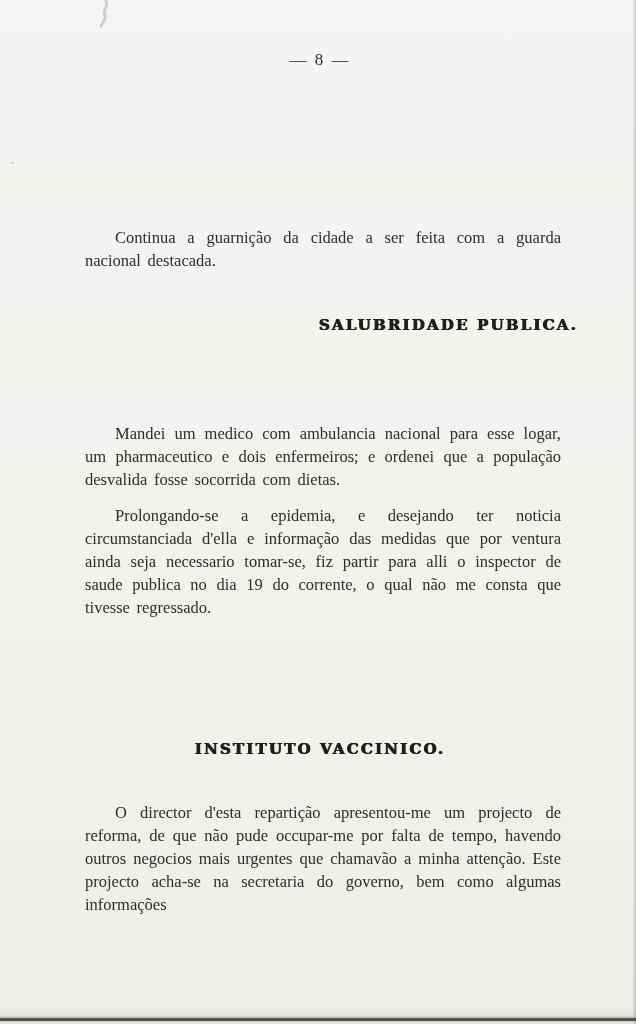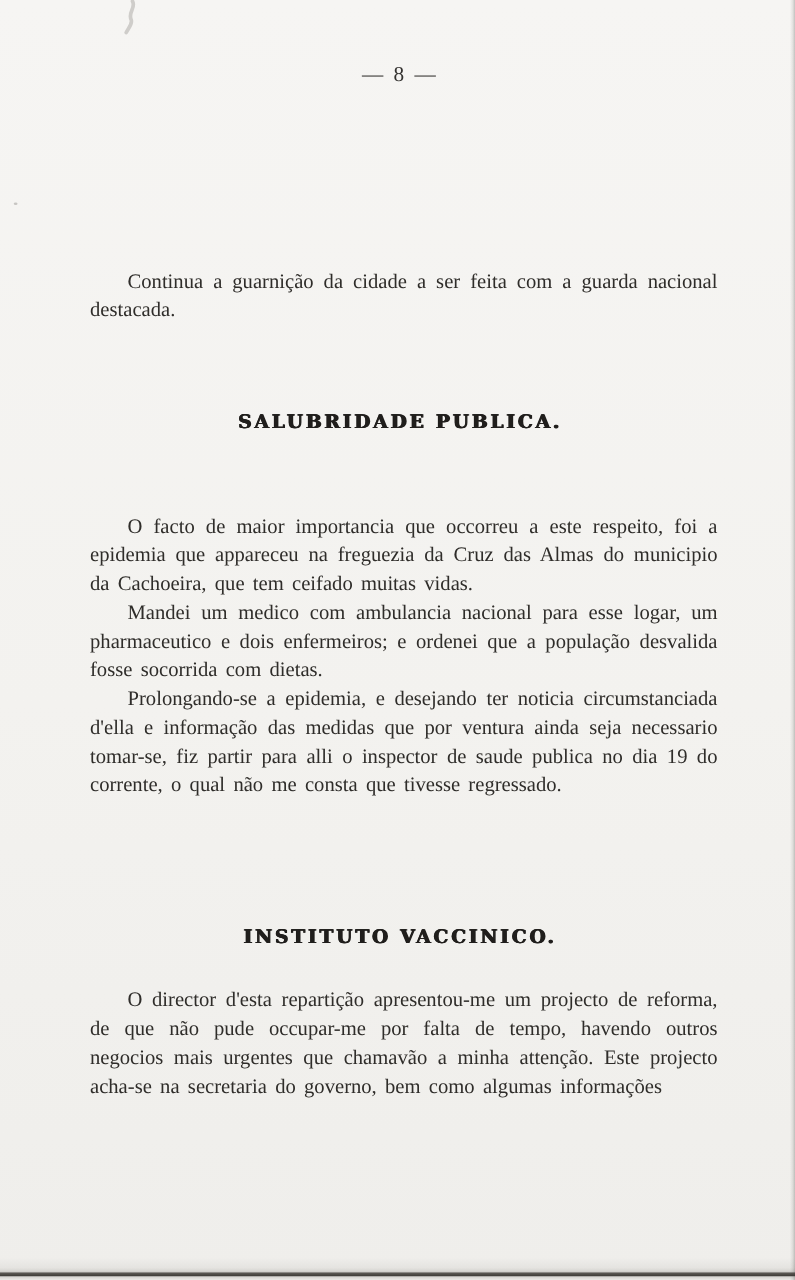--- a/index.html
+++ b/index.html
@@ -33,32 +33,32 @@
     margin: 0;
     text-align: center;
     font-family: "DejaVu Serif", serif;
     font-weight: bold;
     font-size: 15px;
     letter-spacing: 2.2px;
     color: #201e1c;
     text-shadow: 0.6px 0 0 #201e1c, -0.3px 0 0 #201e1c;
   }
   .h-forca       { top: 133px; }
-  .h-salubridade { top: 328px; }
+  .h-salubridade { top: 316px; text-align: right; }
   .h-instituto   { top: 740px; }
   .textblock {
     position: absolute;
     left: 72px;
     width: 502px;
   }
   .tb-forca       { top: 213px; }
   .tb-salubridade { top: 409px; }
   .tb-instituto   { top: 788px; }
   .para {
-    margin: 0;
+    margin: 13px;
     font-size: 16.5px;
     line-height: 23px;
     text-align: justify;
     text-indent: 30px;
     word-spacing: 2.5px;
     color: #2f2d2a;
   }
   .scan-mark {
     position: absolute;
     top: 0;
@@ -112,21 +112,20 @@
   <div class="scan-speck"></div>
 
   <div class="page-number">— 8 —</div>
 
   <div class="textblock tb-forca">
     <p class="para">Continua a guarnição da cidade a ser feita com a guarda nacional destacada.</p>
   </div>
 
   <h2 class="heading h-salubridade">SALUBRIDADE PUBLICA.</h2>
   <div class="textblock tb-salubridade">
-    <p class="para">O facto de maior importancia que occorreu a este respeito, foi a epidemia que appareceu na freguezia da Cruz das Almas do municipio da Cachoeira, que tem ceifado muitas vidas.</p>
     <p class="para">Mandei um medico com ambulancia nacional para esse logar, um pharmaceutico e dois enfermeiros; e ordenei que a população desvalida fosse socorrida com dietas.</p>
     <p class="para">Prolongando-se a epidemia, e desejando ter noticia circumstanciada d'ella e informação das medidas que por ventura ainda seja necessario tomar-se, fiz partir para alli o inspector de saude publica no dia 19 do corrente, o qual não me consta que tivesse regressado.</p>
   </div>
 
   <h2 class="heading h-instituto">INSTITUTO VACCINICO.</h2>
   <div class="textblock tb-instituto">
     <p class="para">O director d'esta repartição apresentou-me um projecto de reforma, de que não pude occupar-me por falta de tempo, havendo outros negocios mais urgentes que chamavão a minha attenção. Este projecto acha-se na secretaria do governo, bem como algumas informações</p>
   </div>
 
   <div class="edge-bottom"></div>

